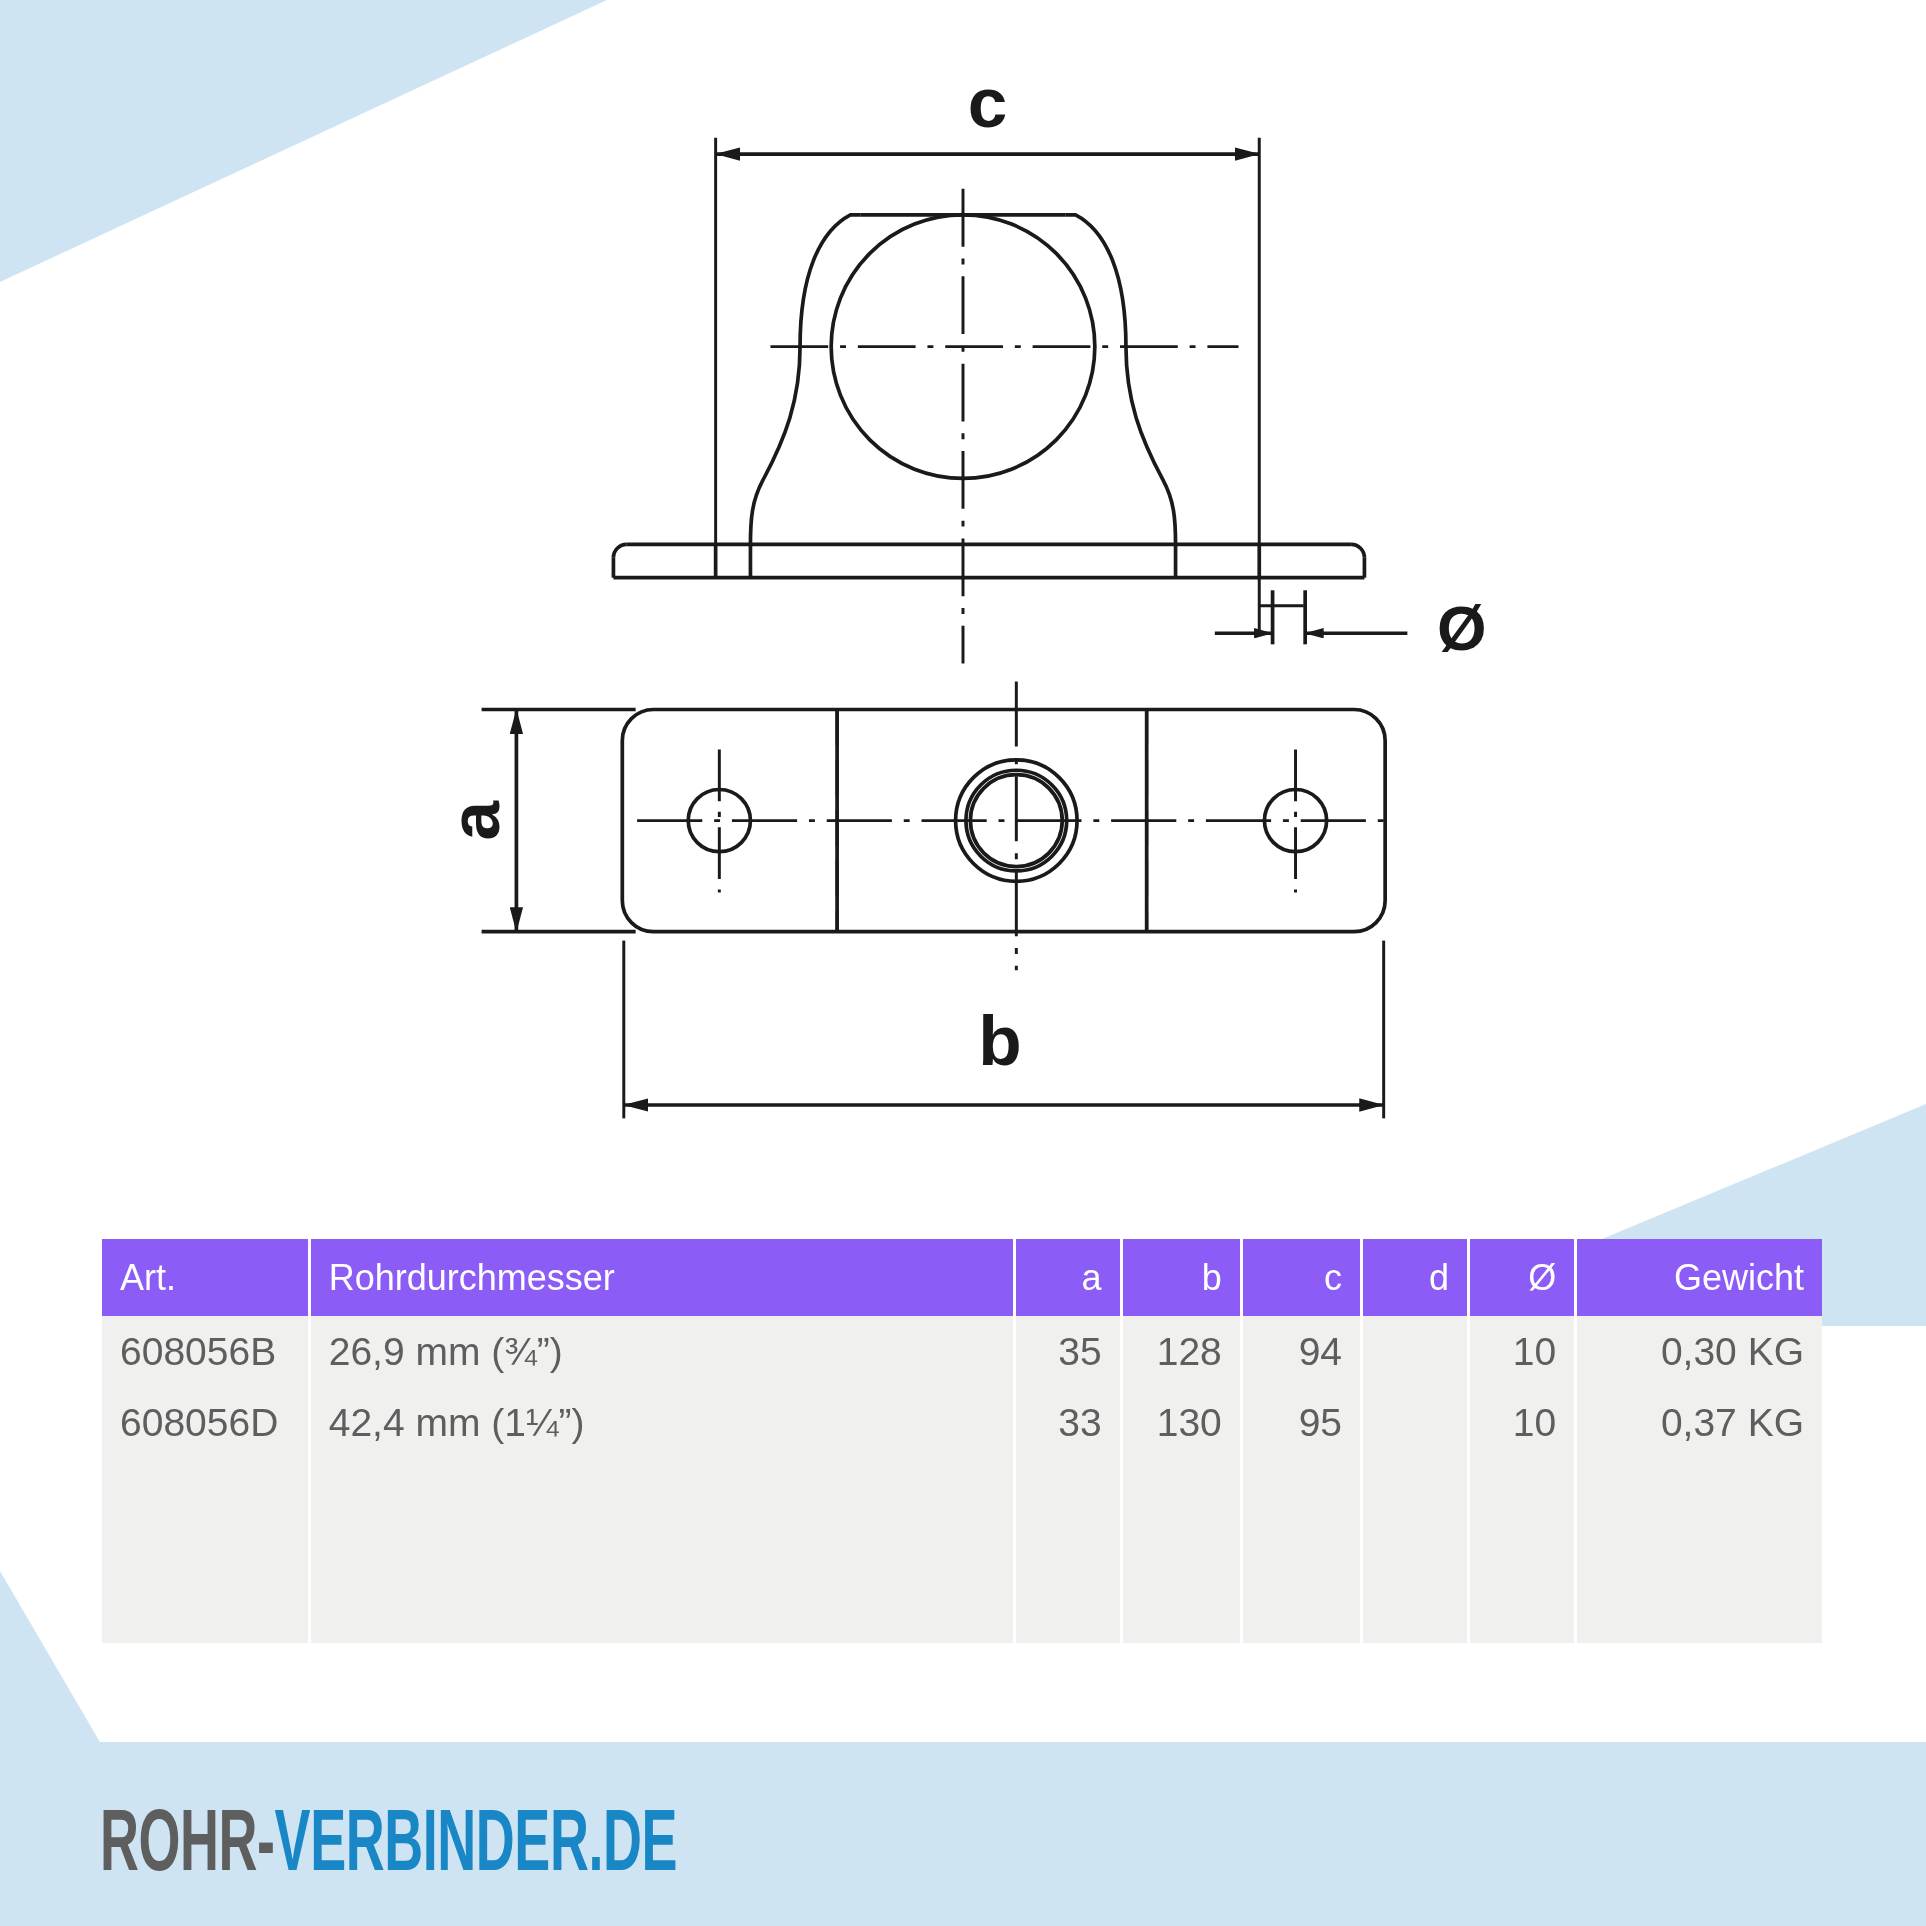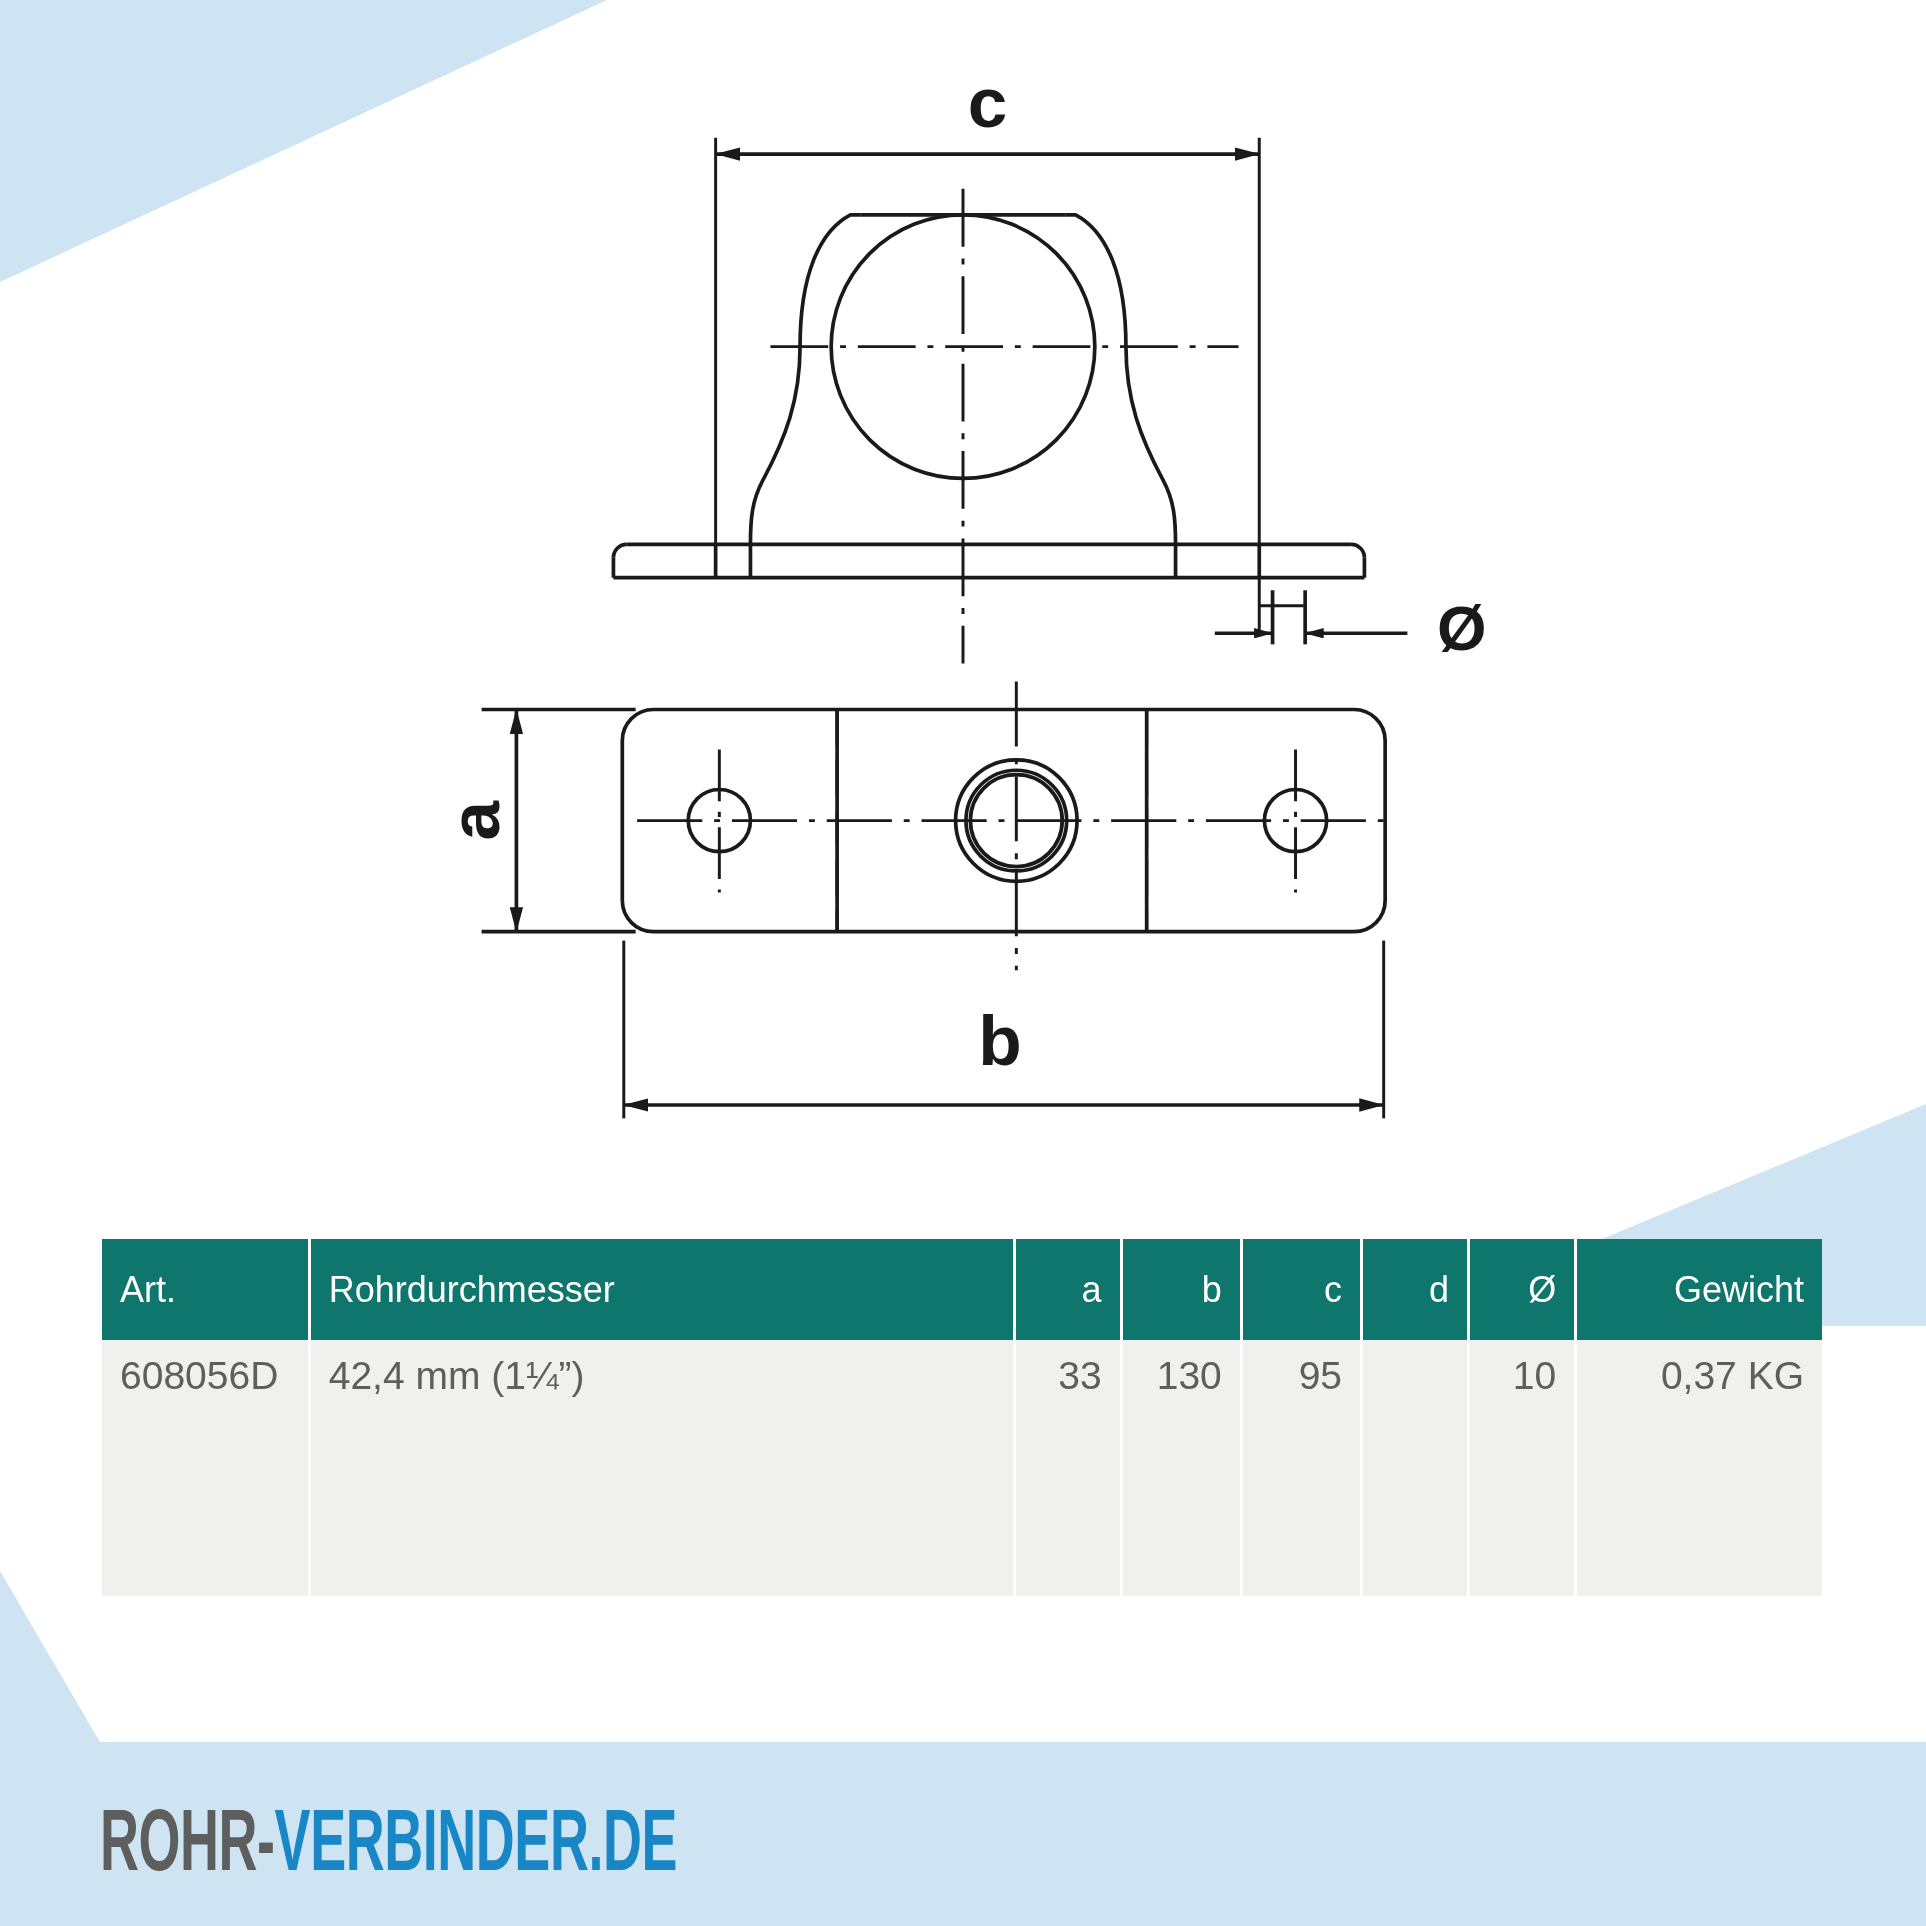--- a/index.html
+++ b/index.html
@@ -69,26 +69,26 @@
   #spec-table {
     position: absolute;
     left: 102px;
     top: 1239px;
     width: 1720px;
     border-collapse: separate;
     border-spacing: 0;
     table-layout: fixed;
   }
   #spec-table thead th {
-    background: #0f766e;
+    background: #8b5cf6;
     color: #ffffff;
     font-size: 36px;
     font-weight: normal;
     height: 77px;
-    padding: 12px 18px;
+    padding: 0 18px;
     text-align: left;
     border-right: 3.7px solid #ffffff;
     vertical-align: middle;
     white-space: nowrap;
   }
   #spec-table thead th:last-child { border-right: none; }
   #spec-table thead th.num { text-align: right; }
 
   #spec-table tbody td {
     background: #f0f0ef;
@@ -286,20 +286,30 @@
         <th class="num">a</th>
         <th class="num">b</th>
         <th class="num">c</th>
         <th class="num">d</th>
         <th class="num">Ø</th>
         <th class="num">Gewicht</th>
       </tr>
     </thead>
     <tbody>
       <tr>
+        <td>608056B</td>
+        <td>26,9 mm (¾”)</td>
+        <td class="num">35</td>
+        <td class="num">128</td>
+        <td class="num">94</td>
+        <td class="num"></td>
+        <td class="num">10</td>
+        <td class="num">0,30 KG</td>
+      </tr>
+      <tr>
         <td>608056D</td>
         <td>42,4 mm (1¼”)</td>
         <td class="num">33</td>
         <td class="num">130</td>
         <td class="num">95</td>
         <td class="num"></td>
         <td class="num">10</td>
         <td class="num">0,37 KG</td>
       </tr>
       <tr class="filler">

